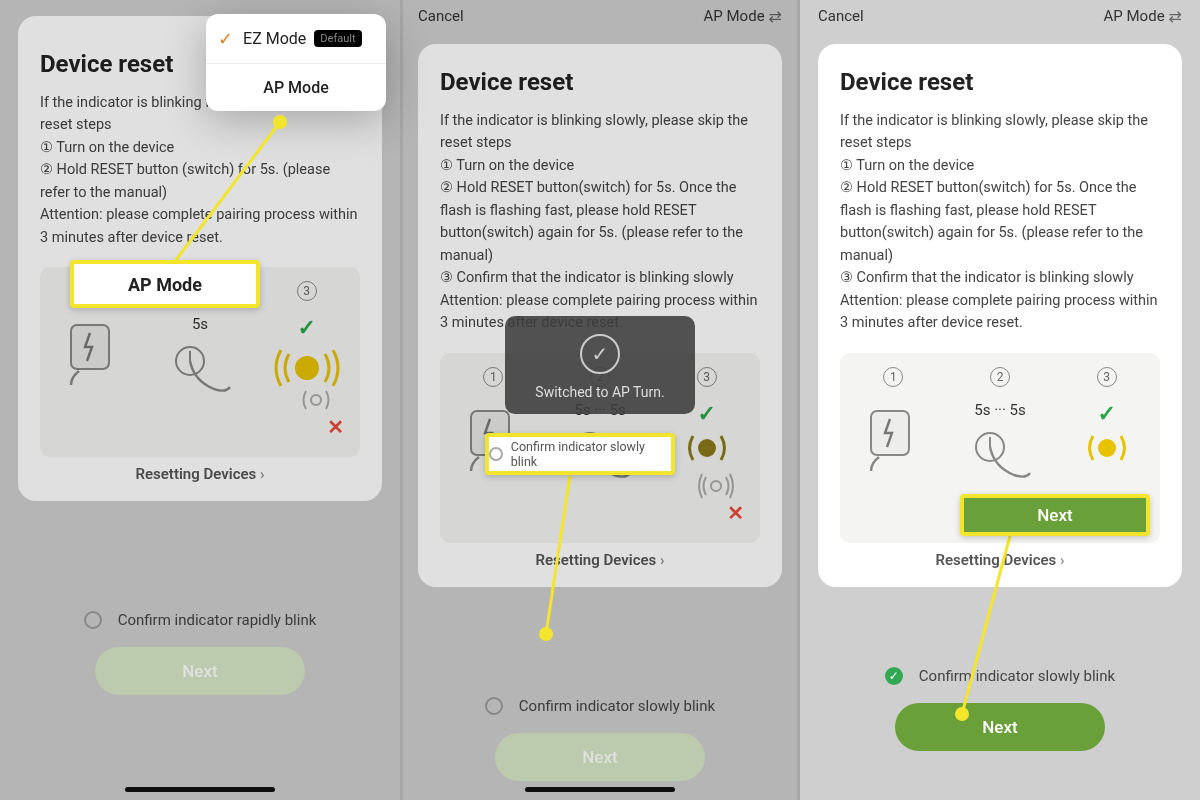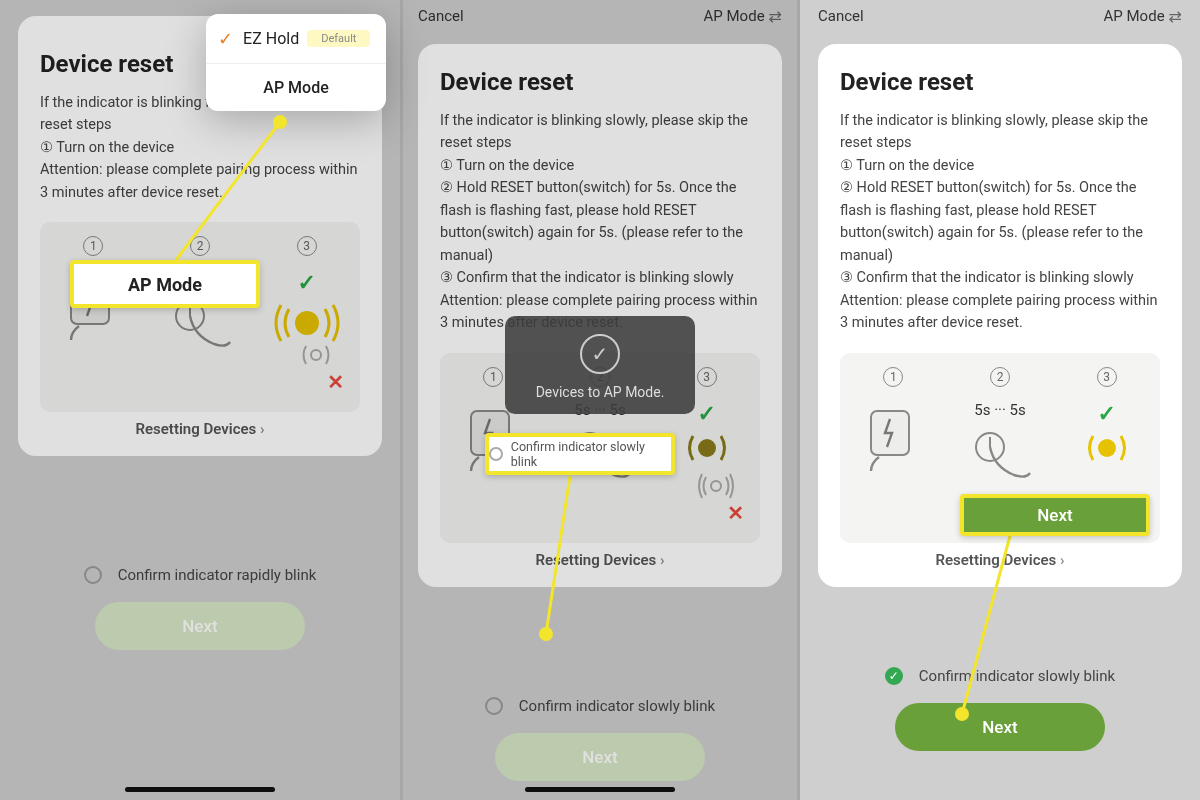--- a/index.html
+++ b/index.html
@@ -33,21 +33,21 @@
   .radio.checked{border:none;background:#33a852;position:relative;}
   .radio.checked::after{content:"✓";color:#fff;font-size:12px;position:absolute;inset:0;display:flex;align-items:center;justify-content:center;}
   .next-btn{ margin:18px auto 0 auto; width:210px; height:48px; border-radius:26px; background:#d6e6c5; color:#fff; font-size:17px; display:flex; align-items:center; justify-content:center; font-weight:500;}
   .next-btn.enabled{ background:#6aa03a; }
   .home-ind{ position:absolute; bottom:8px; left:50%; transform:translateX(-50%); width:150px; height:5px; background:#111; border-radius:3px;}
   
   .dropdown{ position:absolute; top:14px; right:14px; width:180px; background:#fff; border-radius:12px; box-shadow:0 10px 40px rgba(0,0,0,0.25); z-index:20; overflow:hidden;}
   .dd-row{display:flex;align-items:center;padding:14px 12px;font-size:16px;color:#222;position:relative;}
   .dd-row + .dd-row{border-top:1px solid #eee;}
   .dd-check{color:#e67e22;font-size:18px;margin-right:10px;}
-  .dd-default{background:#fef9c3;color:#888;font-size:11px;border-radius:4px;padding:2px 14px;margin-left:8px;}
+  .dd-default{background:#000000;color:#888;font-size:11px;border-radius:4px;padding:2px 6px;margin-left:8px;}
   .dd-row.center{justify-content:center;font-weight:500;}
   
   .hl{ position:absolute; background:#fff; border:4px solid #f3e52b; border-radius:4px; z-index:30; display:flex; align-items:center; justify-content:center; font-size:18px; font-weight:700; color:#222; box-shadow:0 2px 6px rgba(0,0,0,0.2);}
   .hl.s1{ left:70px; top:260px; width:190px; height:48px; }
   .hl.s2{ left:485px; top:433px; width:190px; height:42px; font-size:12.5px; font-weight:400; color:#555;}
   .hl.s2 .r{width:14px;height:14px;border:2px solid #aaa;border-radius:50%;margin-right:8px;}
   .hl.s3{ left:960px; top:494px; width:190px; height:42px; background:#6aa03a; color:#fff; font-size:17px; font-weight:500;}
   .leader{position:absolute;z-index:25;pointer-events:none;}
   
   .toast{position:absolute; left:50%; top:316px; transform:translateX(-50%); width:190px; background:rgba(60,60,60,0.88); border-radius:10px; padding:18px 10px 14px 10px; color:#ddd; font-size:14px; text-align:center; z-index:15;}
@@ -55,20 +55,21 @@
 </style>
 </head>
 <body>
 
 <div class="phone phone1 dimmed">
   <div class="card">
     <h2>Device reset</h2>
     <div class="body">
       <span class="line">If the indicator is blinking fast, please skip the reset steps</span>
       <span class="line">① Turn on the device</span>
+      <span class="line">② Hold RESET button (switch) for 5s. (please refer to the manual)</span>
       <span class="line">Attention: please complete pairing process within 3 minutes after device reset.</span>
     </div>
     <div class="diagram">
       <div class="dcol">
         <div class="dnum">1</div>
         <svg class="plug-svg" width="56" height="68" viewBox="0 0 56 68">
             <rect x="6" y="6" width="38" height="44" rx="6" fill="#e7e7e5" stroke="#888" stroke-width="2"></rect>
             <path d="M25 14 L20 28 H27 L22 42" fill="none" stroke="#777" stroke-width="2.4"></path>
             <path d="M14 52 Q6 58 6 66" fill="none" stroke="#888" stroke-width="2.4"></path>
           </svg>
@@ -102,21 +103,21 @@
   <div class="confirm-row">
     <span class="radio"></span>
     <span>Confirm indicator rapidly blink</span>
   </div>
   <div class="next-btn">Next</div>
   <div class="home-ind"></div>
 
   <div class="dropdown">
     <div class="dd-row">
       <span class="dd-check">✓</span>
-      <span>EZ Hold</span>
+      <span>EZ Mode</span>
       <span class="dd-default">Default</span>
     </div>
     <div class="dd-row center">AP Mode</div>
   </div>
 </div>
 
 <div class="phone phone2 dimmed gap">
   <div class="topbar">
     <span class="cancel">Cancel</span>
     <span class="mode-wrap">
@@ -169,21 +170,21 @@
   </div>
   <div class="confirm-row">
     <span class="radio"></span>
     <span>Confirm indicator slowly blink</span>
   </div>
   <div class="next-btn">Next</div>
   <div class="home-ind"></div>
 
   <div class="toast">
     <div class="ok">✓</div>
-    <div>Devices to AP Mode.</div>
+    <div>Switched to AP Turn.</div>
   </div>
 </div>
 
 <div class="phone phone3">
   <div class="topbar">
     <span class="cancel">Cancel</span>
     <span class="mode-wrap">
       <span class="mode-label">AP Mode</span>
       <span class="mode-icon">⇄</span>
     </span>

